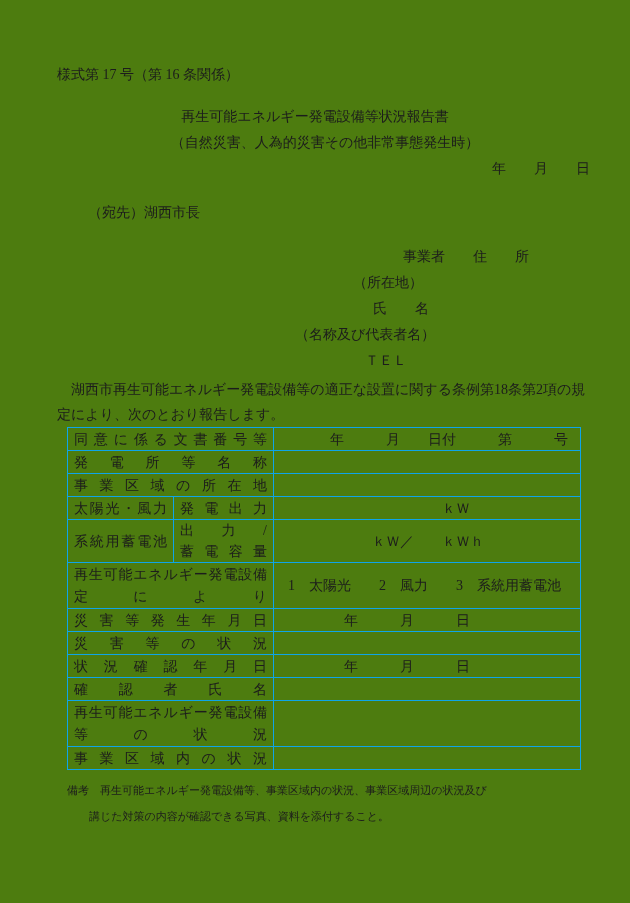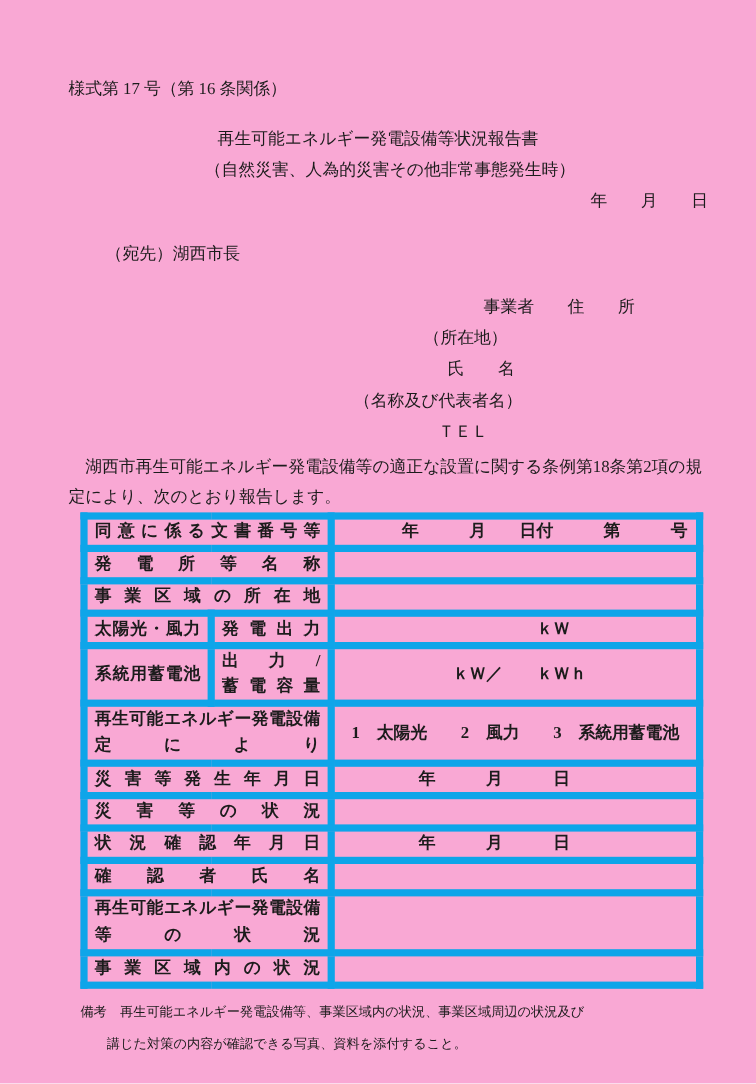--- a/index.html
+++ b/index.html
@@ -1,20 +1,20 @@
 <!DOCTYPE html>
 <html><head>
 <meta charset="utf-8">
 <style>
   html, body { margin:0; padding:0; background:#ffffff; }
   .page {
     position:relative;
     width:630px; height:903px;
     box-sizing:border-box;
-    background:#f9a8d4;
+    background:#4d7c0f;
     color:#1c1c1c;
     font-family:"Liberation Serif", serif;
     font-size:14px;
     padding-top:62px;
     overflow:hidden;
   }
   .line { line-height:26px; white-space:pre; }
   .form-number { margin-left:57px; }
   .doc-title { margin-top:16px; text-align:center; }
   .doc-subtitle { text-align:center;padding-left:20px; }
@@ -29,23 +29,23 @@
   .biz-line-5 { margin-left:365px; }
   .intro {
     margin:3px 0 0 57px; width:550px;
     line-height:25px; white-space:pre-wrap;
   }
   table.report-table {
     border-collapse:collapse; table-layout:fixed;
     width:513px; margin:0 0 0 67px;
   }
   .report-table td {
-    border:6px solid #0ea5e9;
+    border:1px solid #0ea5e9;
     padding:0; vertical-align:middle;
-    line-height:21px; overflow:hidden;font-weight:bold;
+    line-height:21px; overflow:hidden;
   }
   .report-table tr.s { height:23px; }
   .report-table tr.d { height:46px; }
   .report-table td.lbl { padding:0 6px; }
   .jl { text-align:justify; text-align-last:justify; word-break:keep-all; }
   .lbl .l2 { line-height:22px; }
   .report-table td.val { white-space:pre; text-align:left; }
   .note {
     margin:7px 0 0 67px; width:550px;
     font-size:11px; line-height:26px; white-space:pre-wrap;

